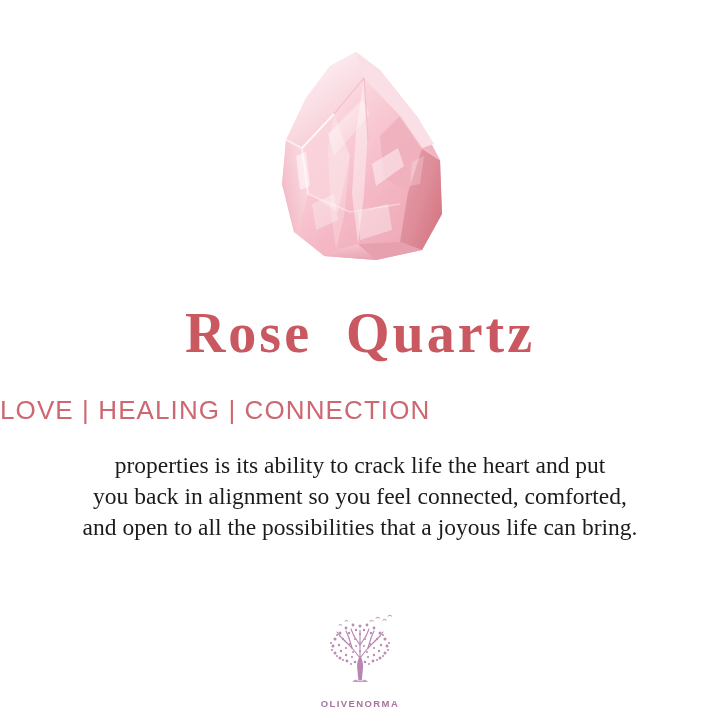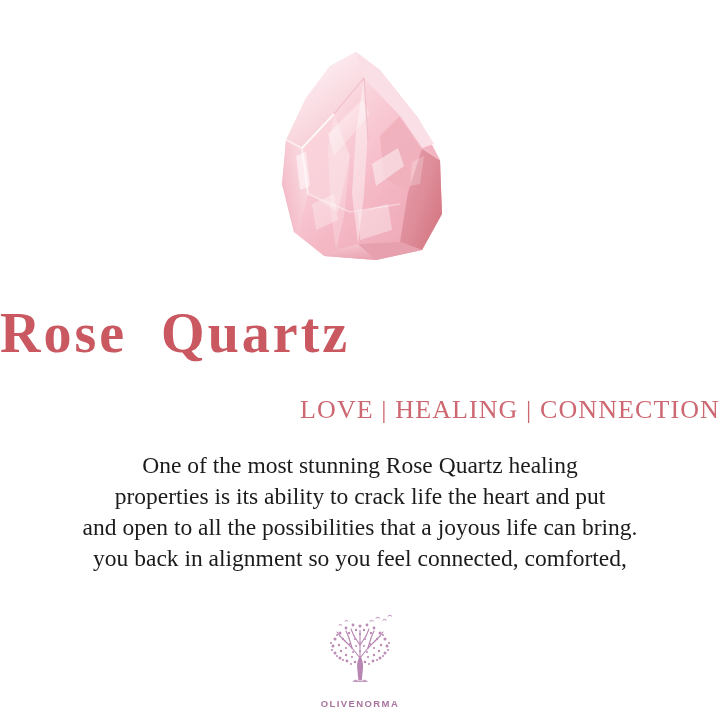--- a/index.html
+++ b/index.html
@@ -31,37 +31,38 @@
     height: 222px;
   }
   #crystal-svg { display: block; width: 184px; height: 222px; }
 
   
   #title {
     position: absolute;
     left: 0;
     top: 303px;
     width: 720px;
+    text-align: center;
     font-family: "Liberation Serif", "DejaVu Serif", serif;
     font-size: 56px;
     font-weight: 700;
     line-height: 1.08;
     letter-spacing: 3px;
     color: #c95861;
     white-space: pre;
   }
 
   
   #subtitle {
     position: absolute;
     left: 0;
     top: 396px;
     width: 720px;
-    text-align: right;
-    font-family: Liberation Serif, serif;
+    text-align: left;
+    font-family: Liberation Sans, sans-serif;
     font-size: 26px;
     font-weight: 400;
     letter-spacing: 1.1px;
     line-height: 1.1;
     color: #cd6771;
     white-space: pre;
   }
 
   
   #body-copy {
@@ -171,24 +172,23 @@
       <path d="M128 72 L150 104 L168 116" stroke="#f7cfd8" stroke-width="1.4" fill="none" opacity="0.55"></path>
       <path d="M36 150 L78 168 L128 160" stroke="#ffffff" stroke-width="1.4" fill="none" opacity="0.4"></path>
     </svg>
   </div>
 
   <div id="title">Rose  Quartz</div>
 
   <div id="subtitle">LOVE | HEALING | CONNECTION</div>
 
   <div id="body-copy">
-    <span class="line">One of the most stunning Rose Quartz healing</span>
     <span class="line">properties is its ability to crack life the heart and put</span>
+    <span class="line">you back in alignment so you feel connected, comforted,</span>
     <span class="line">and open to all the possibilities that a joyous life can bring.</span>
-    <span class="line">you back in alignment so you feel connected, comforted,</span>
   </div>
 
   <div id="logo">
     <svg id="logo-mark" viewBox="0 0 96 72" xmlns="http://www.w3.org/2000/svg">
       <g fill="#b47fae">
 
         <path d="M46.4 68.5 L45.2 56 Q44.6 50 47.6 44.5 L48.6 44.5 Q51.6 50 51 56 L49.8 68.5 Z" opacity="0.95"></path>
         <path d="M41 68.8 Q44 66.6 46.2 68.8 Z"></path>
         <path d="M50 68.8 Q52.4 66.6 55.2 68.8 Z"></path>
 

